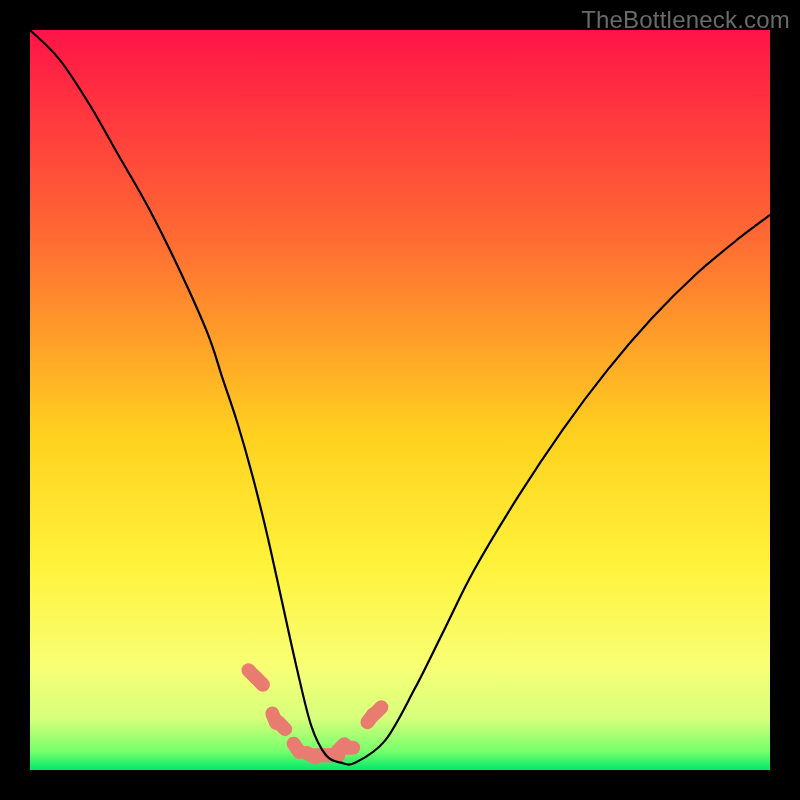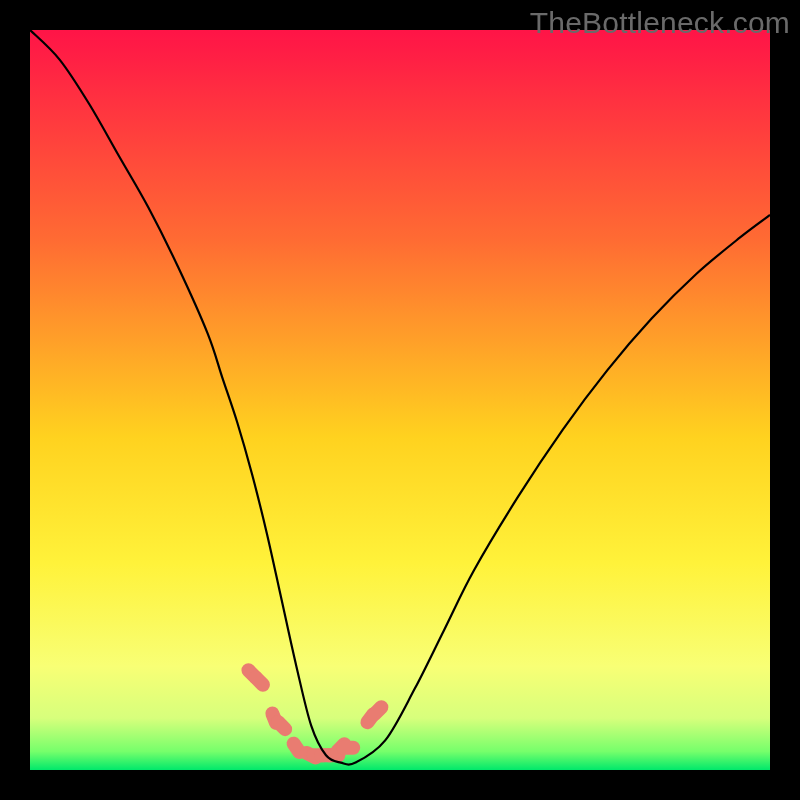--- a/index.html
+++ b/index.html
@@ -29,21 +29,21 @@
     left: 0;
     top: 0;
     width: 100%;
     height: 100%;
   }
   .watermark {
     position: absolute;
     top: 6px;
     right: 10px;
     color: #6a6a6a;
-    font-size: 30px;
+    font-size: 24px;
     font-weight: 500;
     letter-spacing: 0.2px;
   }
   svg.curve-layer {
     position: absolute;
     left: 0;
     top: 0;
     width: 100%;
     height: 100%;
   }

